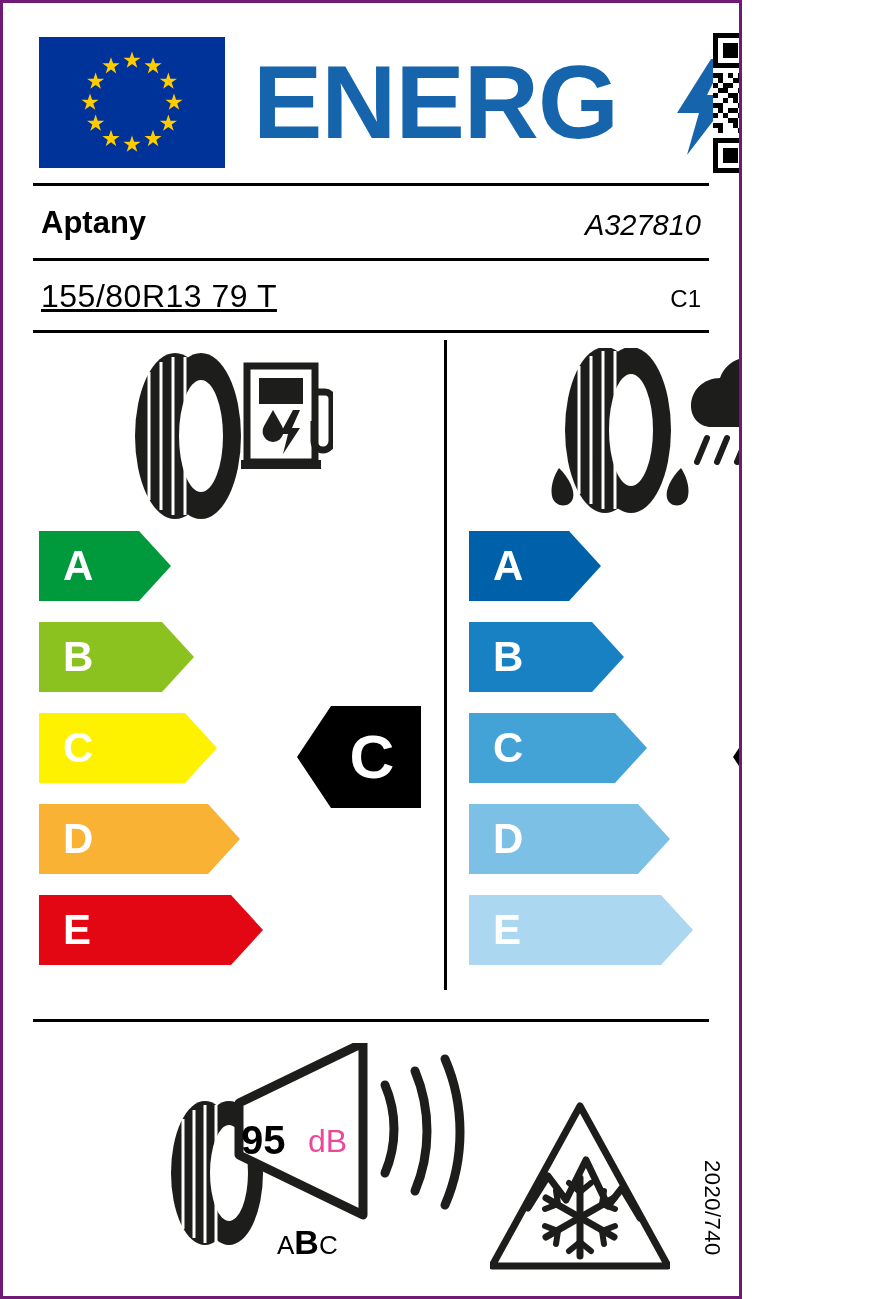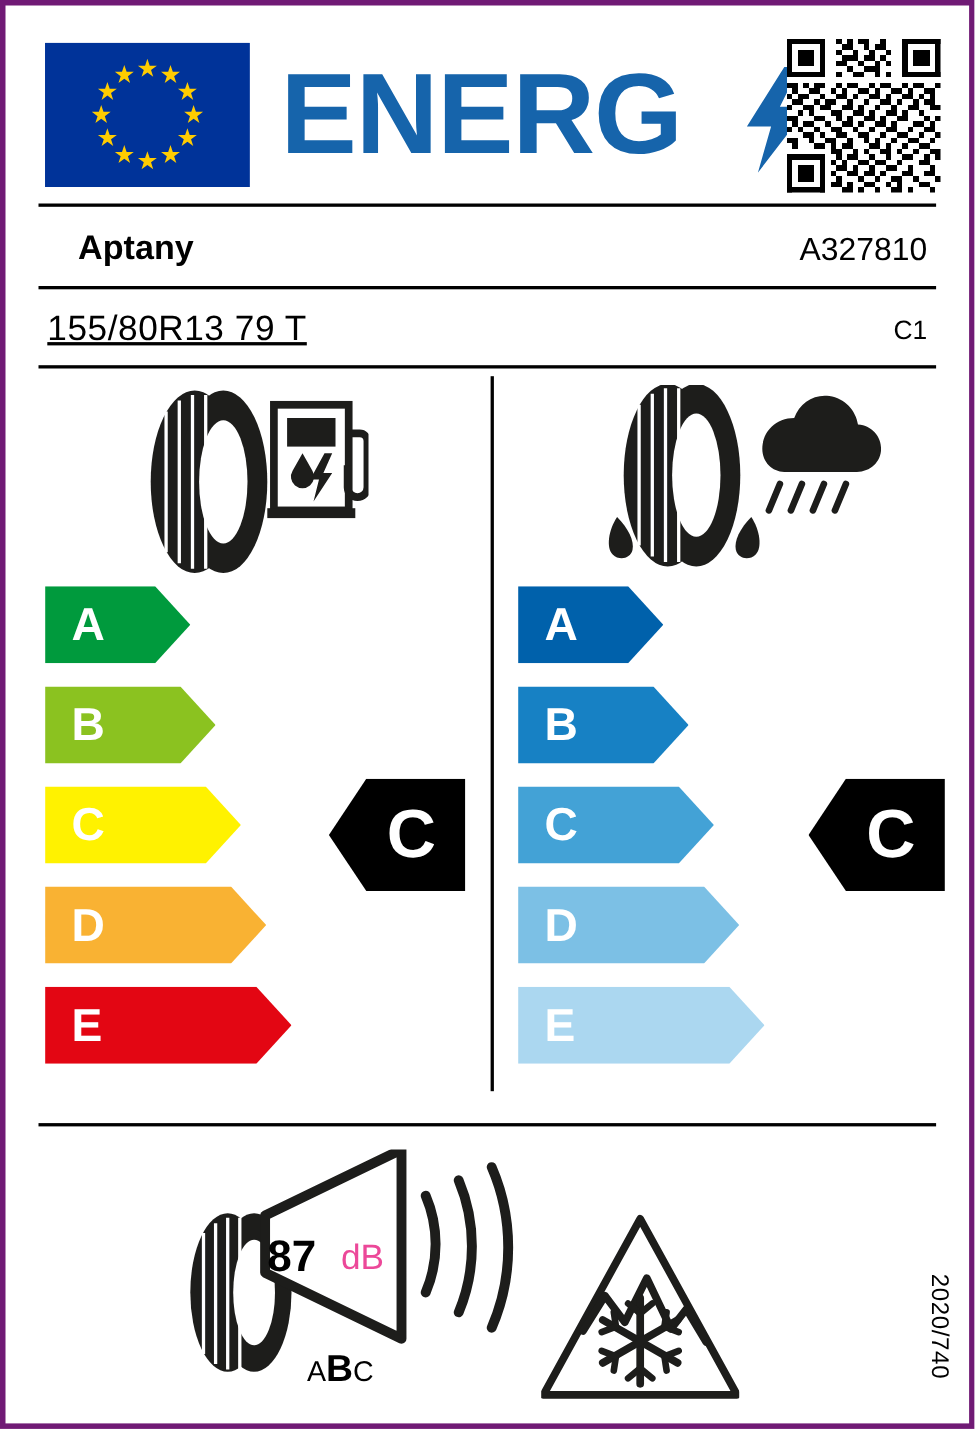--- a/index.html
+++ b/index.html
@@ -6,24 +6,24 @@
     margin: 0;
     padding: 0;
     background: #ffffff;
   }
   body {
     font-family: "Liberation Sans", sans-serif;
     -webkit-font-smoothing: antialiased;
   }
   .label {
     position: relative;
-    width: 886px;
+    width: 742px;
     height: 1299px;
     box-sizing: border-box;
-    border: 5px solid #701a75;
+    border: 3px solid #701a75;
     background: #fff;
     overflow: hidden;
   }
 
   
   .header {
     position: absolute;
     left: 36px;
     top: 30px;
     width: 814px;
@@ -81,30 +81,30 @@
   .hr-4 { top: 1016px; }
 
   .brand {
     position: absolute;
     left: 38px;
     top: 198px;
     font-size: 31px;
     font-weight: bold;
     color: #000;
     line-height: 44px;
-    margin-left: 28px;
   }
   .model {
     position: absolute;
     right: 38px;
     top: 200px;
     font-size: 29px;
     color: #000;
     line-height: 44px;
     text-align: right;
+    font-style: italic;
   }
   .size {
     position: absolute;
     left: 38px;
     top: 270px;
     font-size: 32px;
     color: #000;
     line-height: 46px;
     letter-spacing: 0.5px;
     text-decoration: underline;
@@ -679,21 +679,21 @@
         <polygon points="76,60 200,0 200,172 76,112" fill="#ffffff" stroke="#1d1d1b" stroke-width="9" stroke-linejoin="round"></polygon>
       </g>
       <g fill="none" stroke="#1d1d1b" stroke-width="9" stroke-linecap="round">
         <path d="M222 42 c12 28 12 60 0 88"></path>
         <path d="M252 28 c16 38 16 82 0 120"></path>
         <path d="M282 16 c20 46 20 100 0 146"></path>
       </g>
     </svg>
   </div>
 
-  <div class="noise-db">87</div>
+  <div class="noise-db">95</div>
   <div class="noise-db-unit">dB</div>
 
   <div class="noise-classes">
     <span>A</span><b>B</b><span>C</span>
   </div>
 
   <div class="snow">
     <svg width="180" height="172" viewBox="0 0 180 172">
       <path d="M90 6 L178 166 L2 166 Z" fill="none" stroke="#1d1d1b" stroke-width="7" stroke-linejoin="round"></path>
       <path d="M38 108 L58 76 L76 100 L96 60 L118 106 L132 88 L150 118" fill="none" stroke="#1d1d1b" stroke-width="7" stroke-linejoin="round" stroke-linecap="round"></path>

